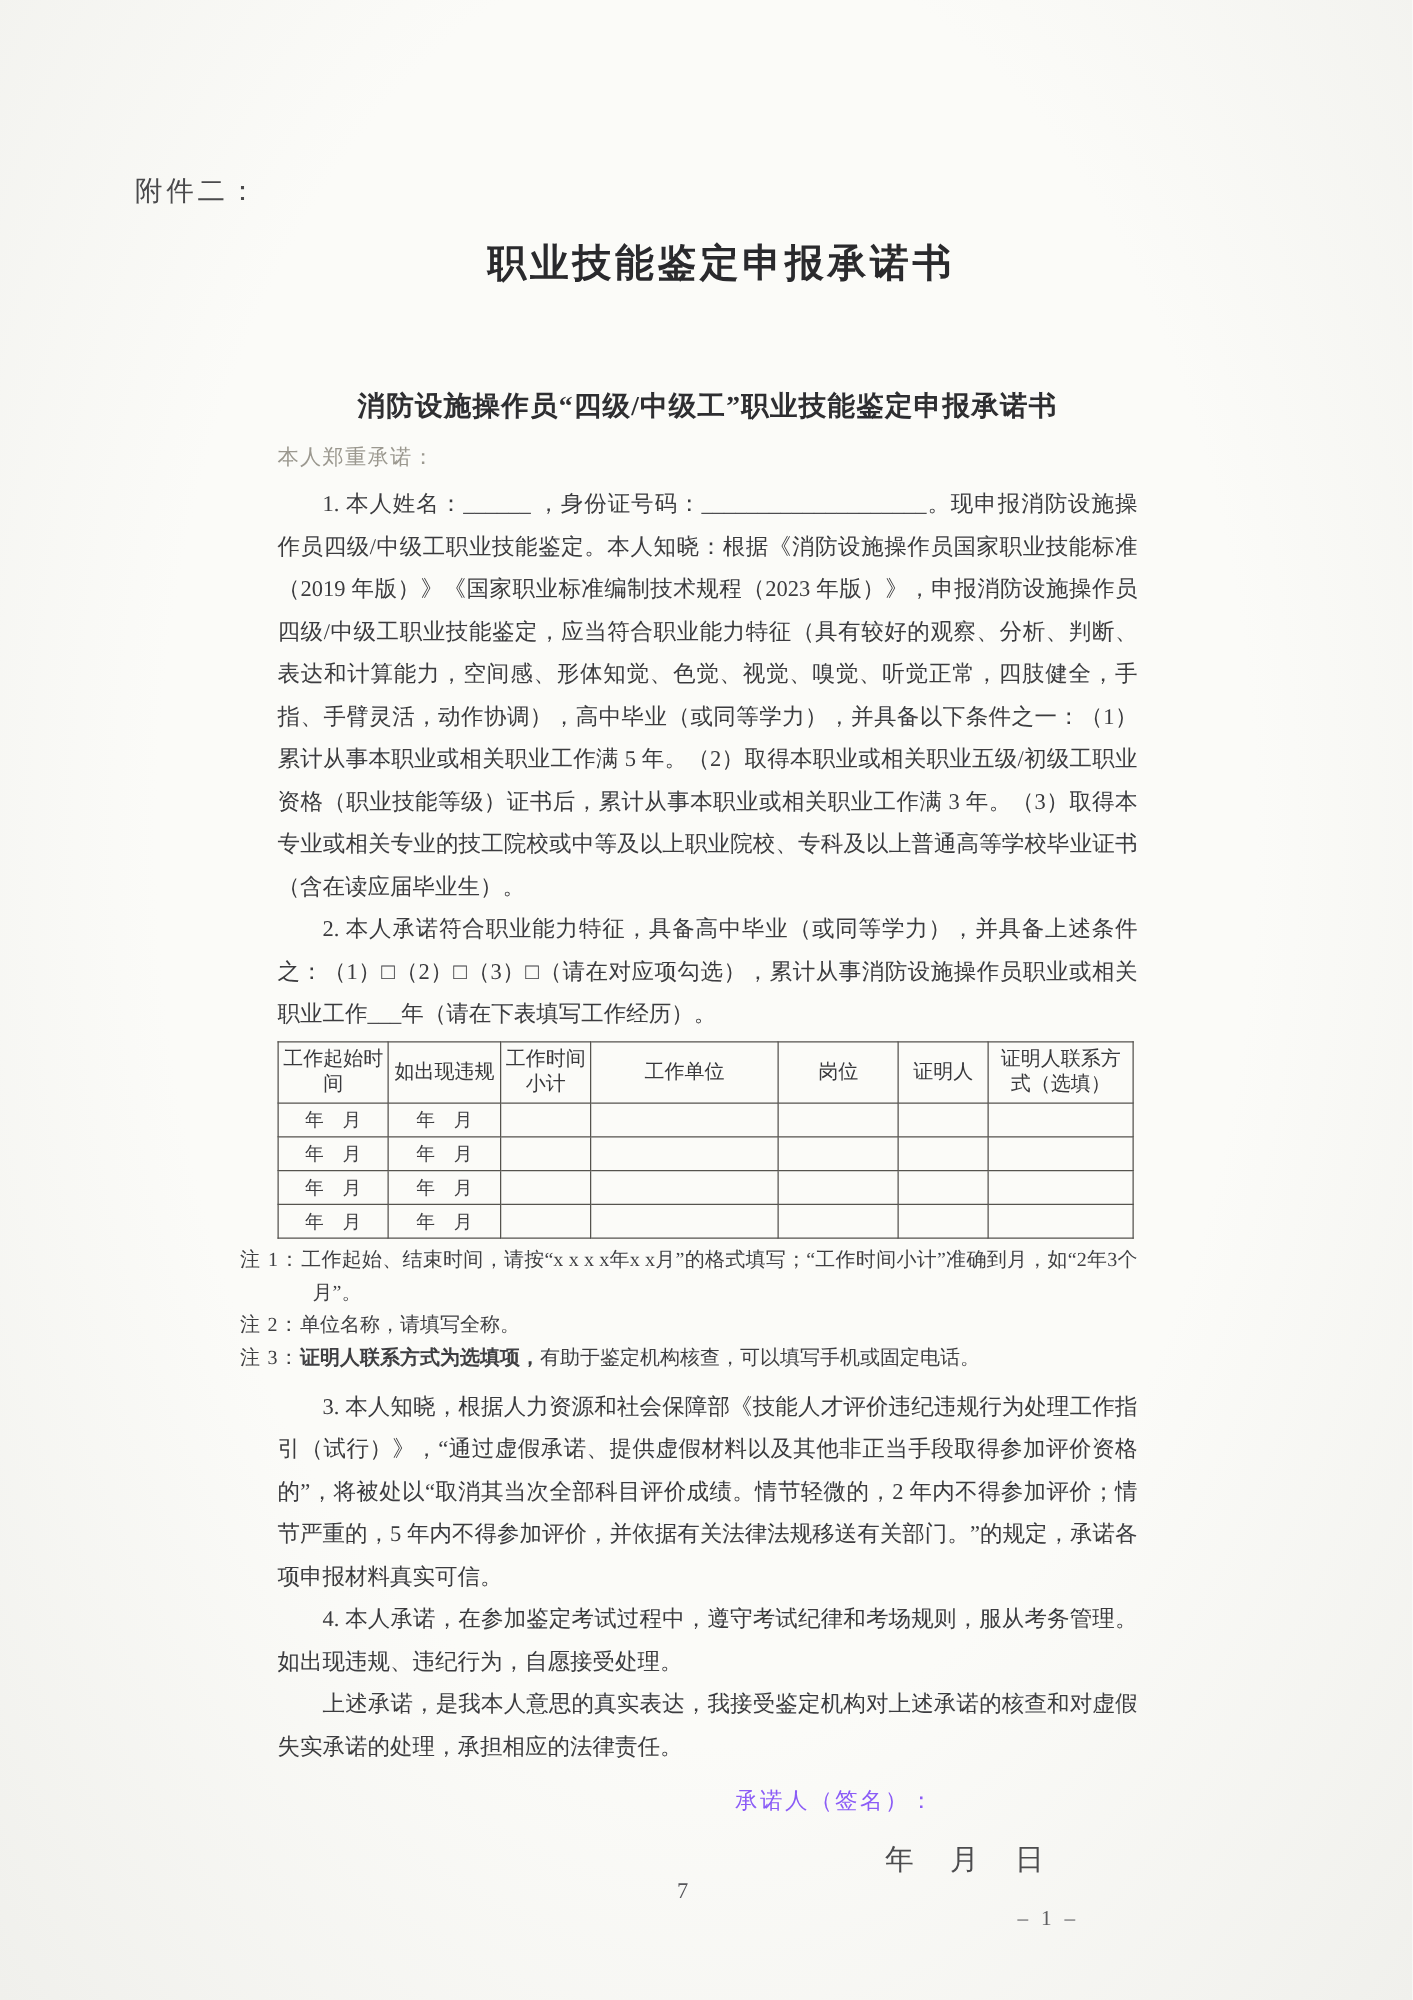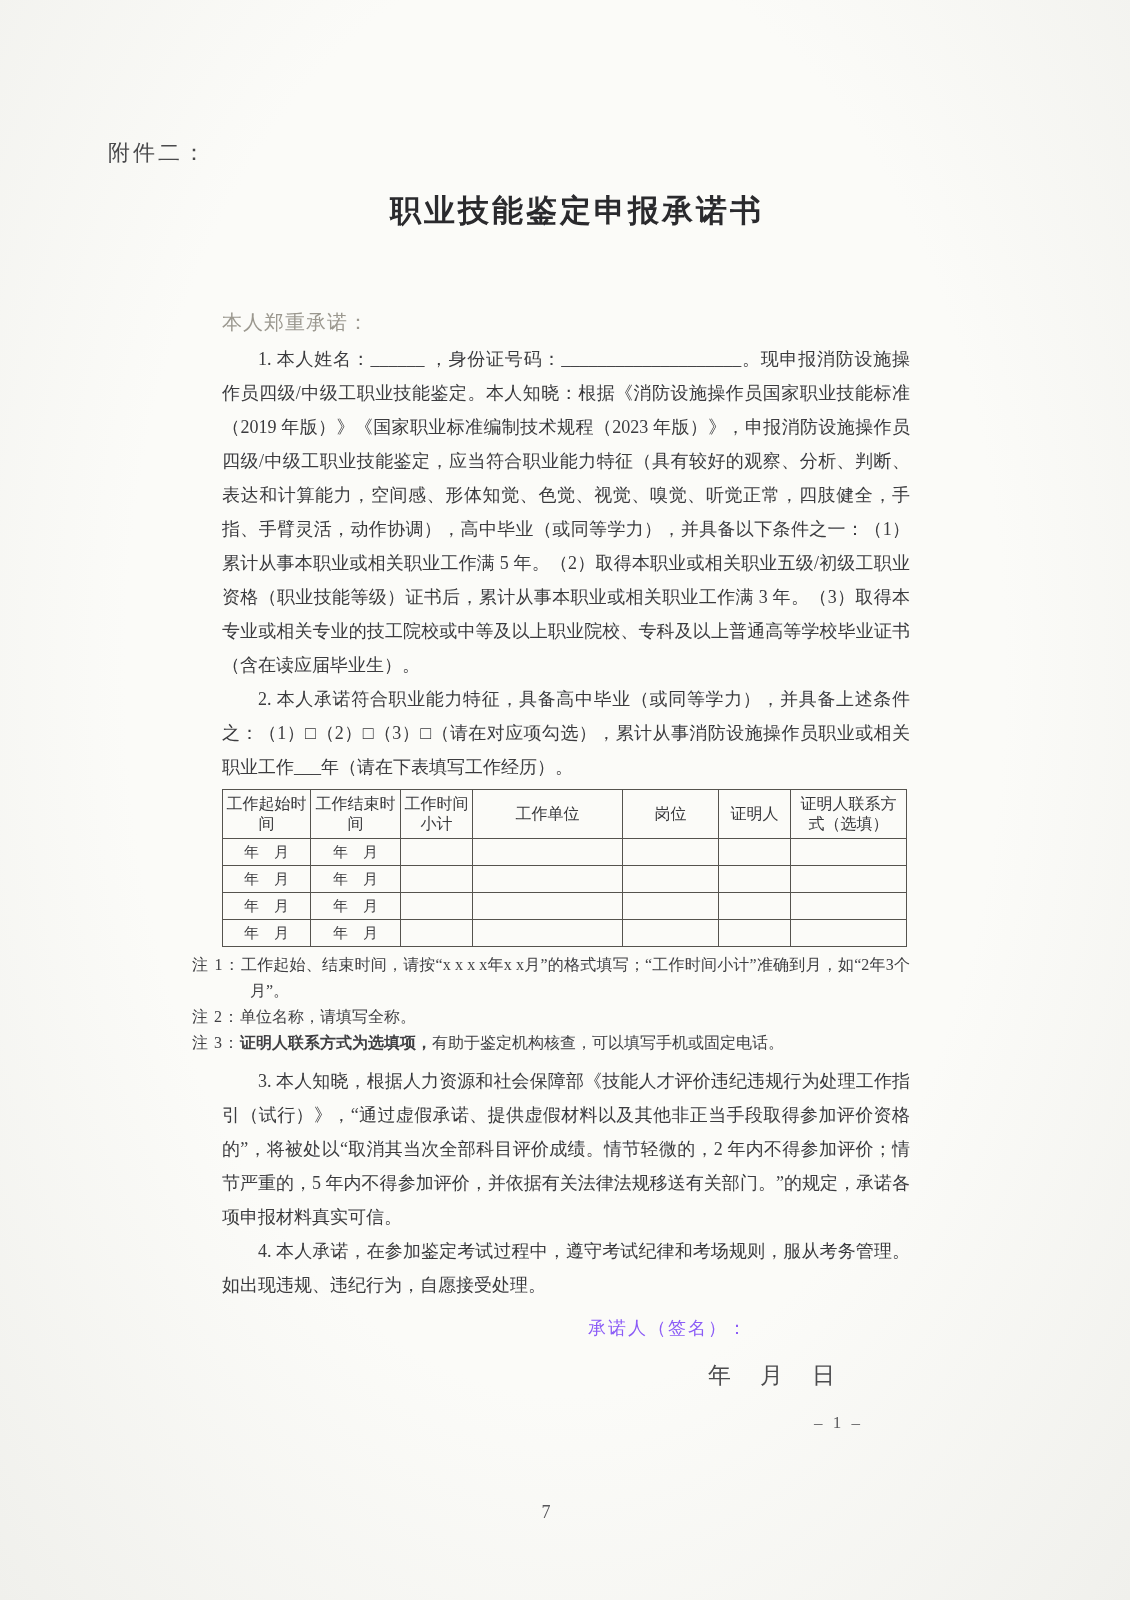--- a/index.html
+++ b/index.html
@@ -21,21 +21,21 @@
     letter-spacing: 3px; color: #2a2a2d;
   }
 
   .content { position: absolute; left: 222px; top: 310px; width: 688px; }
 
   .subtitle {
     text-align: center; font-size: 22px; font-weight: 700;
     color: #2e2e31; margin: 0 0 14px 0; letter-spacing: 1px;
   }
   .pledge-intro {
-    font-size: 20px; line-height: 24px; margin: 0 0 8px 0;
+    font-size: 17px; line-height: 24px; margin: 0 0 8px 0;
     color: #9b988f; letter-spacing: 1px;
   }
   .para {
     font-size: 18px; line-height: 34px; margin: 0;
     text-align: justify; text-indent: 2em; color: #3b3b3e;
   }
 
   table.work {
     border-collapse: collapse; table-layout: fixed;
     width: 684px; margin-top: 5px;
@@ -79,40 +79,41 @@
 <body>
 
 <div class="page">
 
   <div class="attachment">附件二：</div>
 
   <div class="doc-title">职业技能鉴定申报承诺书</div>
 
   <div class="content">
 
+    <div class="subtitle">消防设施操作员“四级/中级工”职业技能鉴定申报承诺书</div>
 
     <div class="pledge-intro">本人郑重承诺：</div>
 
     <p class="para">1. 本人姓名：______ ，身份证号码：____________________。现申报消防设施操作员四级/中级工职业技能鉴定。本人知晓：根据《消防设施操作员国家职业技能标准（2019 年版）》《国家职业标准编制技术规程（2023 年版）》，申报消防设施操作员四级/中级工职业技能鉴定，应当符合职业能力特征（具有较好的观察、分析、判断、表达和计算能力，空间感、形体知觉、色觉、视觉、嗅觉、听觉正常，四肢健全，手指、手臂灵活，动作协调），高中毕业（或同等学力），并具备以下条件之一：（1）累计从事本职业或相关职业工作满 5 年。（2）取得本职业或相关职业五级/初级工职业资格（职业技能等级）证书后，累计从事本职业或相关职业工作满 3 年。（3）取得本专业或相关专业的技工院校或中等及以上职业院校、专科及以上普通高等学校毕业证书（含在读应届毕业生）。</p>
     <p class="para">2. 本人承诺符合职业能力特征，具备高中毕业（或同等学力），并具备上述条件之：（1）□（2）□（3）□（请在对应项勾选），累计从事消防设施操作员职业或相关职业工作___年（请在下表填写工作经历）。</p>
 
     <table class="work">
       <colgroup>
         <col style="width:88px">
           <col style="width:90px">
           <col style="width:72px">
         <col style="width:150px">
           <col style="width:96px">
           <col style="width:72px">
         <col style="width:116px">
       </colgroup>
       <thead>
         <tr>
           <th>工作起始时间</th>
-          <th>工作结束时间</th>
+          <th>如出现违规</th>
           <th>工作时间小计</th>
           <th>工作单位</th>
           <th>岗位</th>
           <th>证明人</th>
           <th>证明人联系方式（选填）</th>
         </tr>
       </thead>
       <tbody>
         <tr>
           <td>年　月</td>
@@ -154,20 +155,21 @@
     </table>
 
     <div class="notes">
       <div class="note"><span class="nlabel">注 1：</span><span class="nbold"></span><span>工作起始、结束时间，请按“x x x x年x x月”的格式填写；“工作时间小计”准确到月，如“2年3个月”。</span></div>
       <div class="note"><span class="nlabel">注 2：</span><span class="nbold"></span><span>单位名称，请填写全称。</span></div>
       <div class="note"><span class="nlabel">注 3：</span><span class="nbold">证明人联系方式为选填项，</span><span>有助于鉴定机构核查，可以填写手机或固定电话。</span></div>
     </div>
 
     <p class="para after-table">3. 本人知晓，根据人力资源和社会保障部《技能人才评价违纪违规行为处理工作指引（试行）》，“通过虚假承诺、提供虚假材料以及其他非正当手段取得参加评价资格的”，将被处以“取消其当次全部科目评价成绩。情节轻微的，2 年内不得参加评价；情节严重的，5 年内不得参加评价，并依据有关法律法规移送有关部门。”的规定，承诺各项申报材料真实可信。</p>
     <p class="para">4. 本人承诺，在参加鉴定考试过程中，遵守考试纪律和考场规则，服从考务管理。如出现违规、违纪行为，自愿接受处理。</p>
+    <p class="para">上述承诺，是我本人意思的真实表达，我接受鉴定机构对上述承诺的核查和对虚假失实承诺的处理，承担相应的法律责任。</p>
 
     <div class="sig-label">承诺人（签名）：</div>
     <div class="date-line">年　月　日</div>
     <div class="page-marker">– 1 –</div>
 
   </div>
 
   <div class="footer-num">7</div>
 
 </div>

